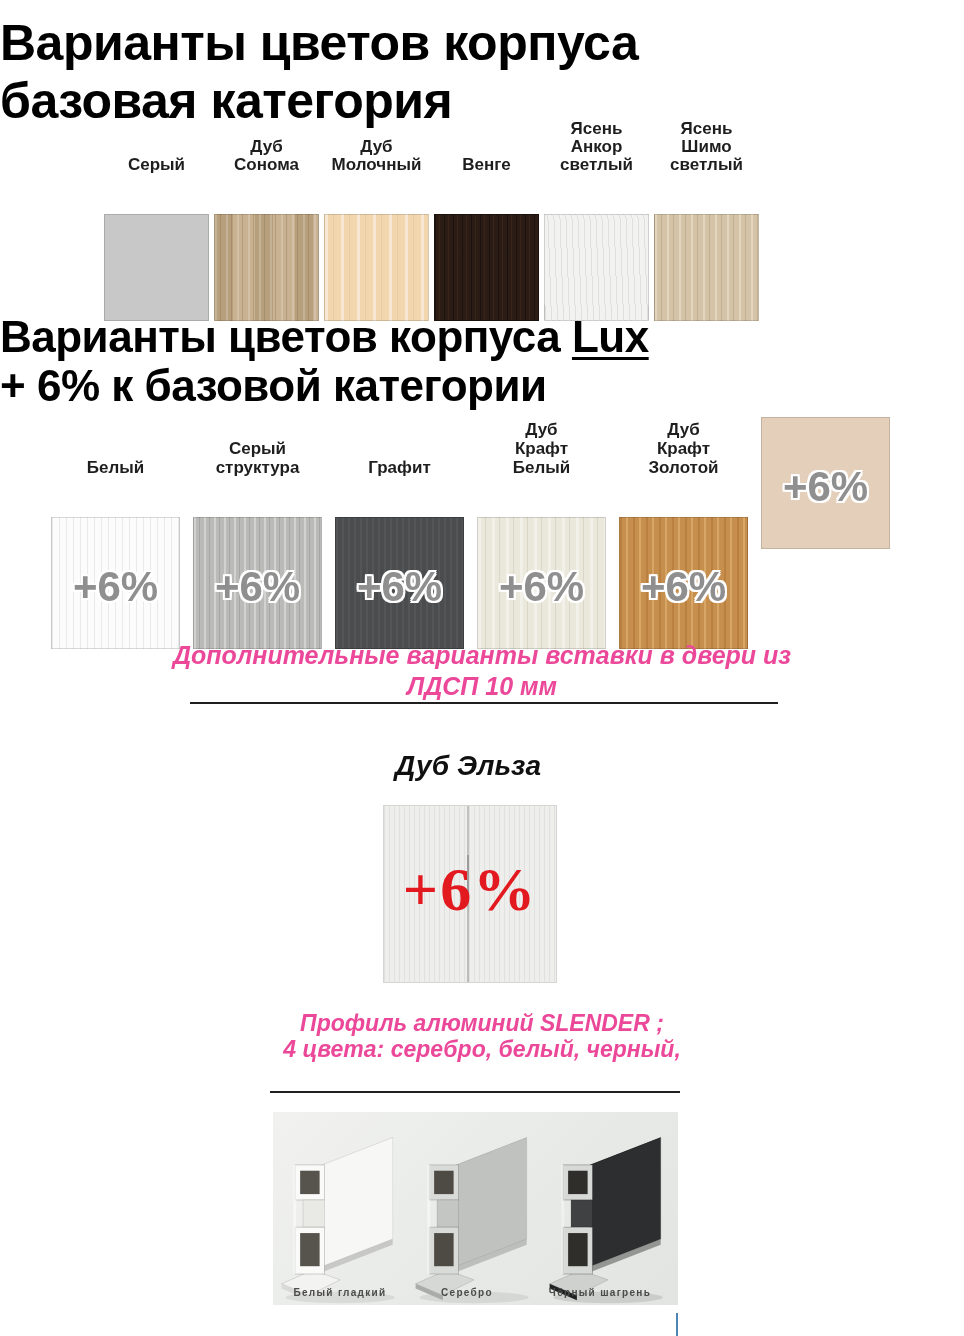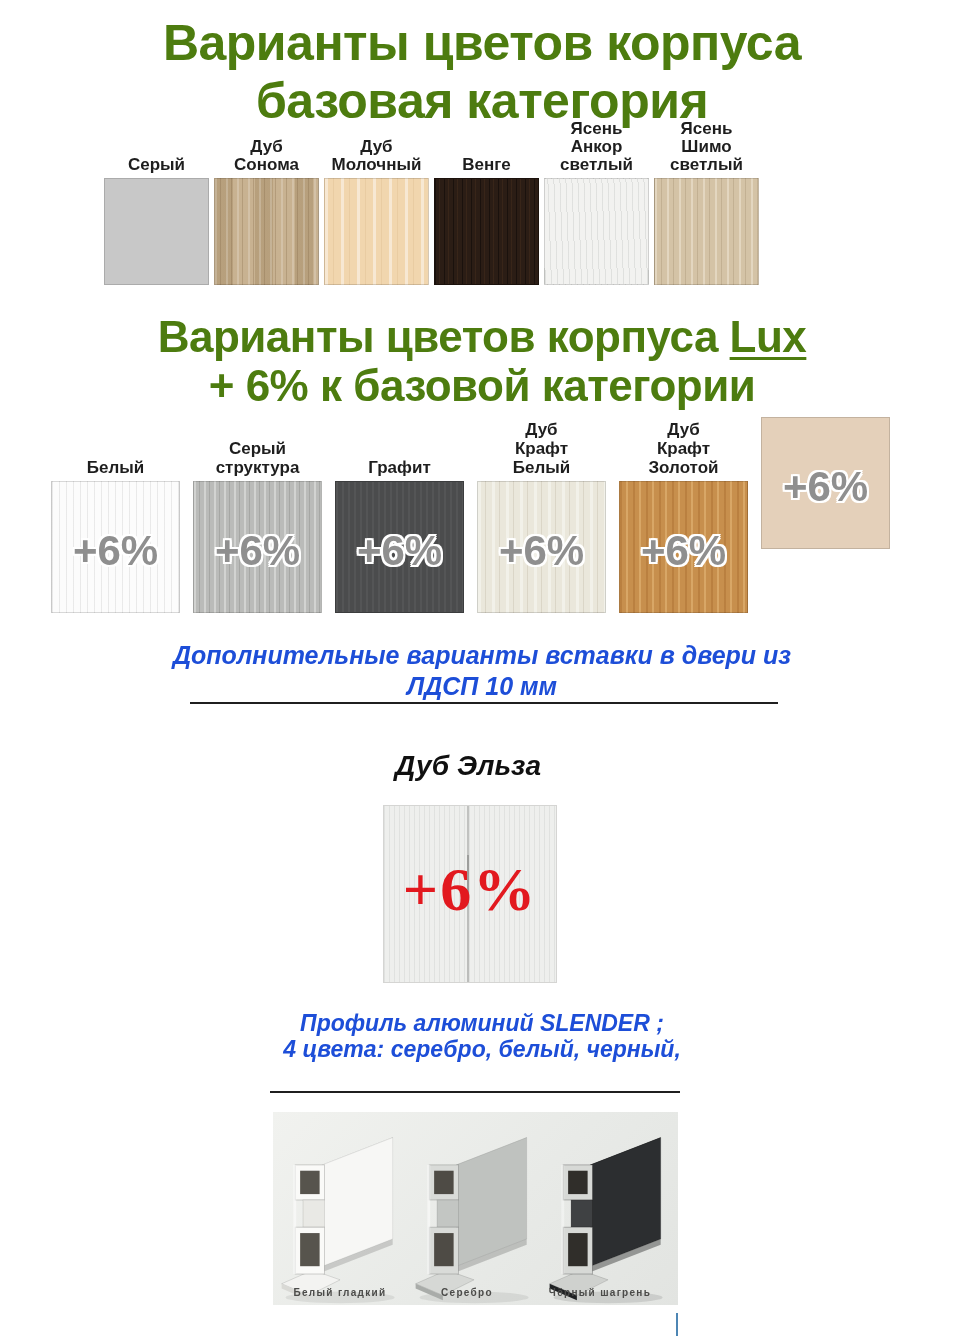--- a/index.html
+++ b/index.html
@@ -1,30 +1,30 @@
 <!DOCTYPE html>
 <html><head>
 <meta charset="utf-8">
 <style>
   html,body{margin:0;padding:0;background:#fff;}
   .page{position:relative;width:964px;height:1336px;background:#ffffff;overflow:hidden;
         font-family:"Liberation Sans",sans-serif;}
 
   
-  .title{position:absolute;left:0;width:964px;text-align:center;color:#4d7c0f;
+  .title{position:absolute;left:0;width:964px;color:#000000;
          font-weight:700;letter-spacing:-.5px;}
   .title1{top:14px;font-size:50px;line-height:58px;}
   .title2{top:312px;font-size:44px;line-height:49px;}
   .title .u{text-decoration:underline;text-decoration-thickness:2.5px;text-underline-offset:5px;}
 
   
   .swrow{position:absolute;display:flex;}
   .row1{left:104px;top:120px;gap:5px;}
   .row2{left:51px;top:417px;gap:13px;}
-  .swcol{display:flex;flex-direction:column;}
+  .swcol{display:flex;flex-direction:column;gap:36px;}
   .row1 .swcol{width:105px;}
   .row2 .swcol{width:129px;}
   .sw-label{display:flex;align-items:flex-end;justify-content:center;text-align:center;
             white-space:pre-line;font-weight:700;color:#1e1e1e;}
   .row1 .sw-label{height:54px;font-size:17px;line-height:18px;margin-bottom:4px;}
   .row2 .sw-label{height:60px;font-size:17px;line-height:19px;margin-bottom:4px;}
   .sw{position:relative;width:100%;border:1px solid rgba(0,0,0,.14);box-sizing:border-box;
       display:flex;align-items:center;justify-content:center;}
   .row1 .sw{height:107px;}
   .row2 .sw{height:132px;}
@@ -62,21 +62,21 @@
       border-color:#3c3d3e;}
   .tex-kraftwhite{background:
       repeating-linear-gradient(90deg,rgba(255,255,255,.40) 0 3px,transparent 3px 7px,
         rgba(190,182,160,.35) 7px 8px,transparent 8px 14px),#eae7db;}
   .tex-kraftgold{background:
       repeating-linear-gradient(90deg,rgba(160,100,40,.35) 0 2px,transparent 2px 6px,
         rgba(255,220,160,.30) 6px 8px,transparent 8px 13px),#c78f4d;}
   .tex-beige{background:#e4d0ba;}
 
   
-  .note{position:absolute;left:0;width:964px;text-align:center;color:#1d4ed8;
+  .note{position:absolute;left:0;width:964px;text-align:center;color:#ec4899;
         font-weight:700;font-style:italic;}
   .note1{top:640px;font-size:25px;line-height:31px;}
   .note2{top:1010px;font-size:23px;line-height:26px;}
   .rule{position:absolute;border-top:2px solid #1f1f1f;height:0;}
   .rule1{left:190px;top:702px;width:588px;}
   .rule2{left:270px;top:1091px;width:410px;}
 
   
   .elza-title{position:absolute;top:750px;left:0;width:964px;text-align:center;
               transform:translateX(-14px);font-size:28px;font-weight:700;font-style:italic;color:#101010;}

